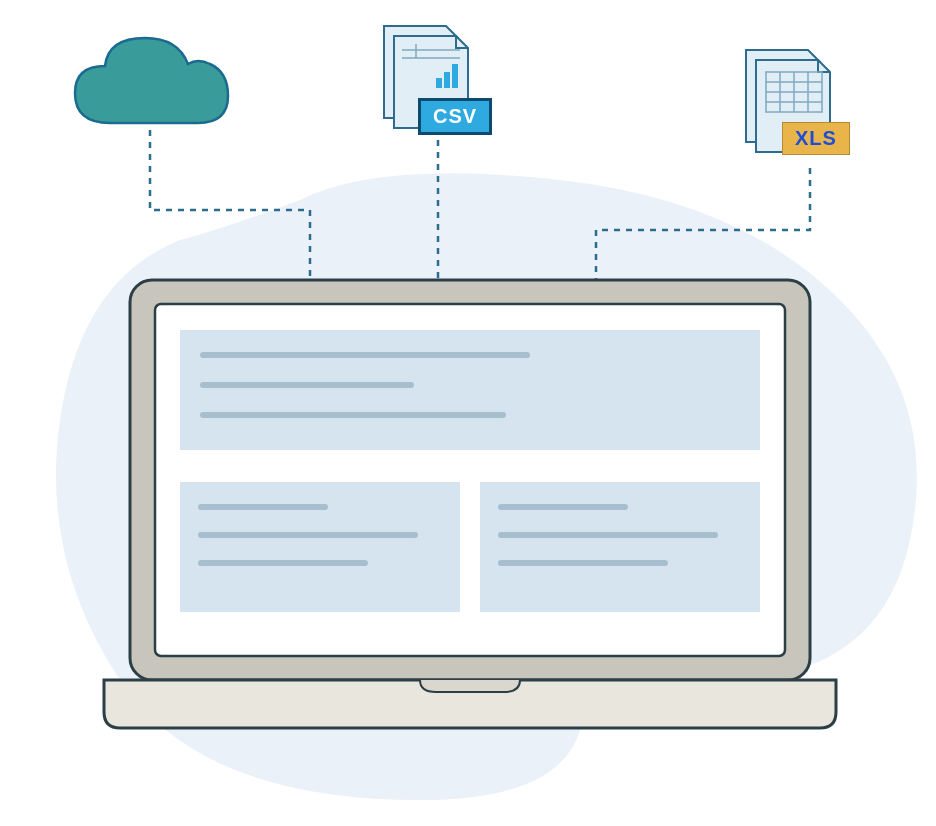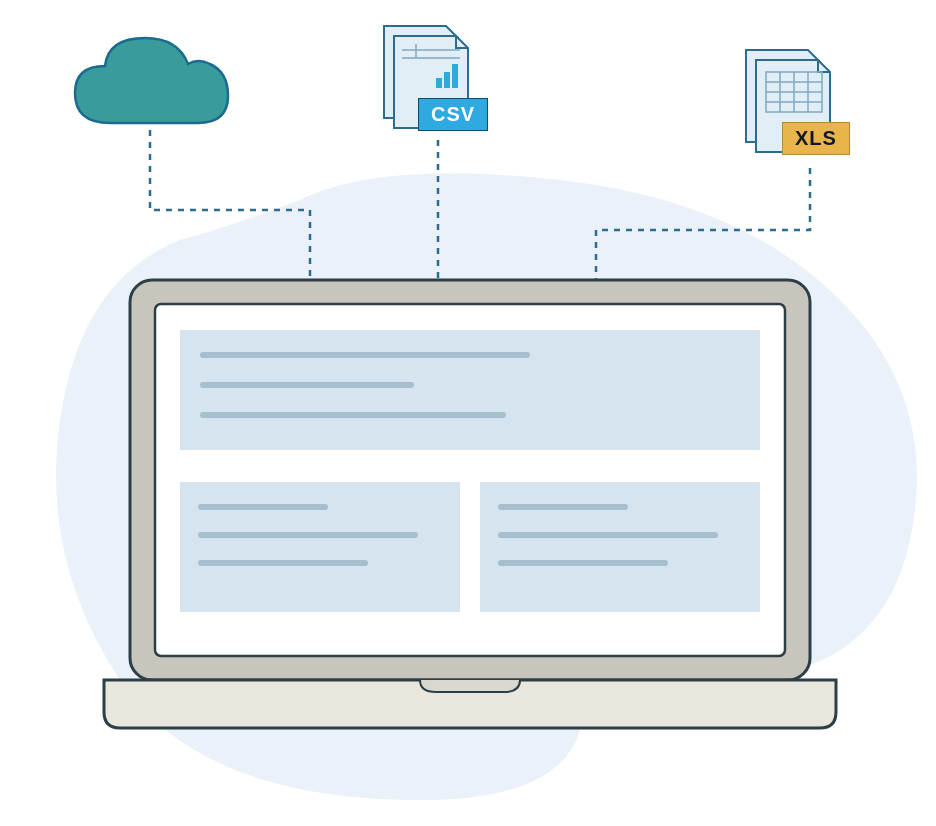--- a/index.html
+++ b/index.html
@@ -33,28 +33,28 @@
     font-size: 20px;
     font-weight: bold;
     letter-spacing: 1px;
     color: #fff;
     z-index: 4;
   }
   .badge-csv {
     left: 418px;
     top: 98px;
     background: #2EAAE1;
-    border: 1px solid #0c4a6e;
+    border: 3px solid #0c4a6e;
   }
   .badge-xls {
     left: 782px;
     top: 122px;
     background: #E9B54A;
     border: 1px solid #B58A33;
-    color: #0f172a;
+    color: #1d4ed8;
   }
   .connector {
     position: absolute;
     z-index: 1;
   }
   .laptop {
     position: absolute;
     left: 100px;
     top: 272px;
     z-index: 2;

